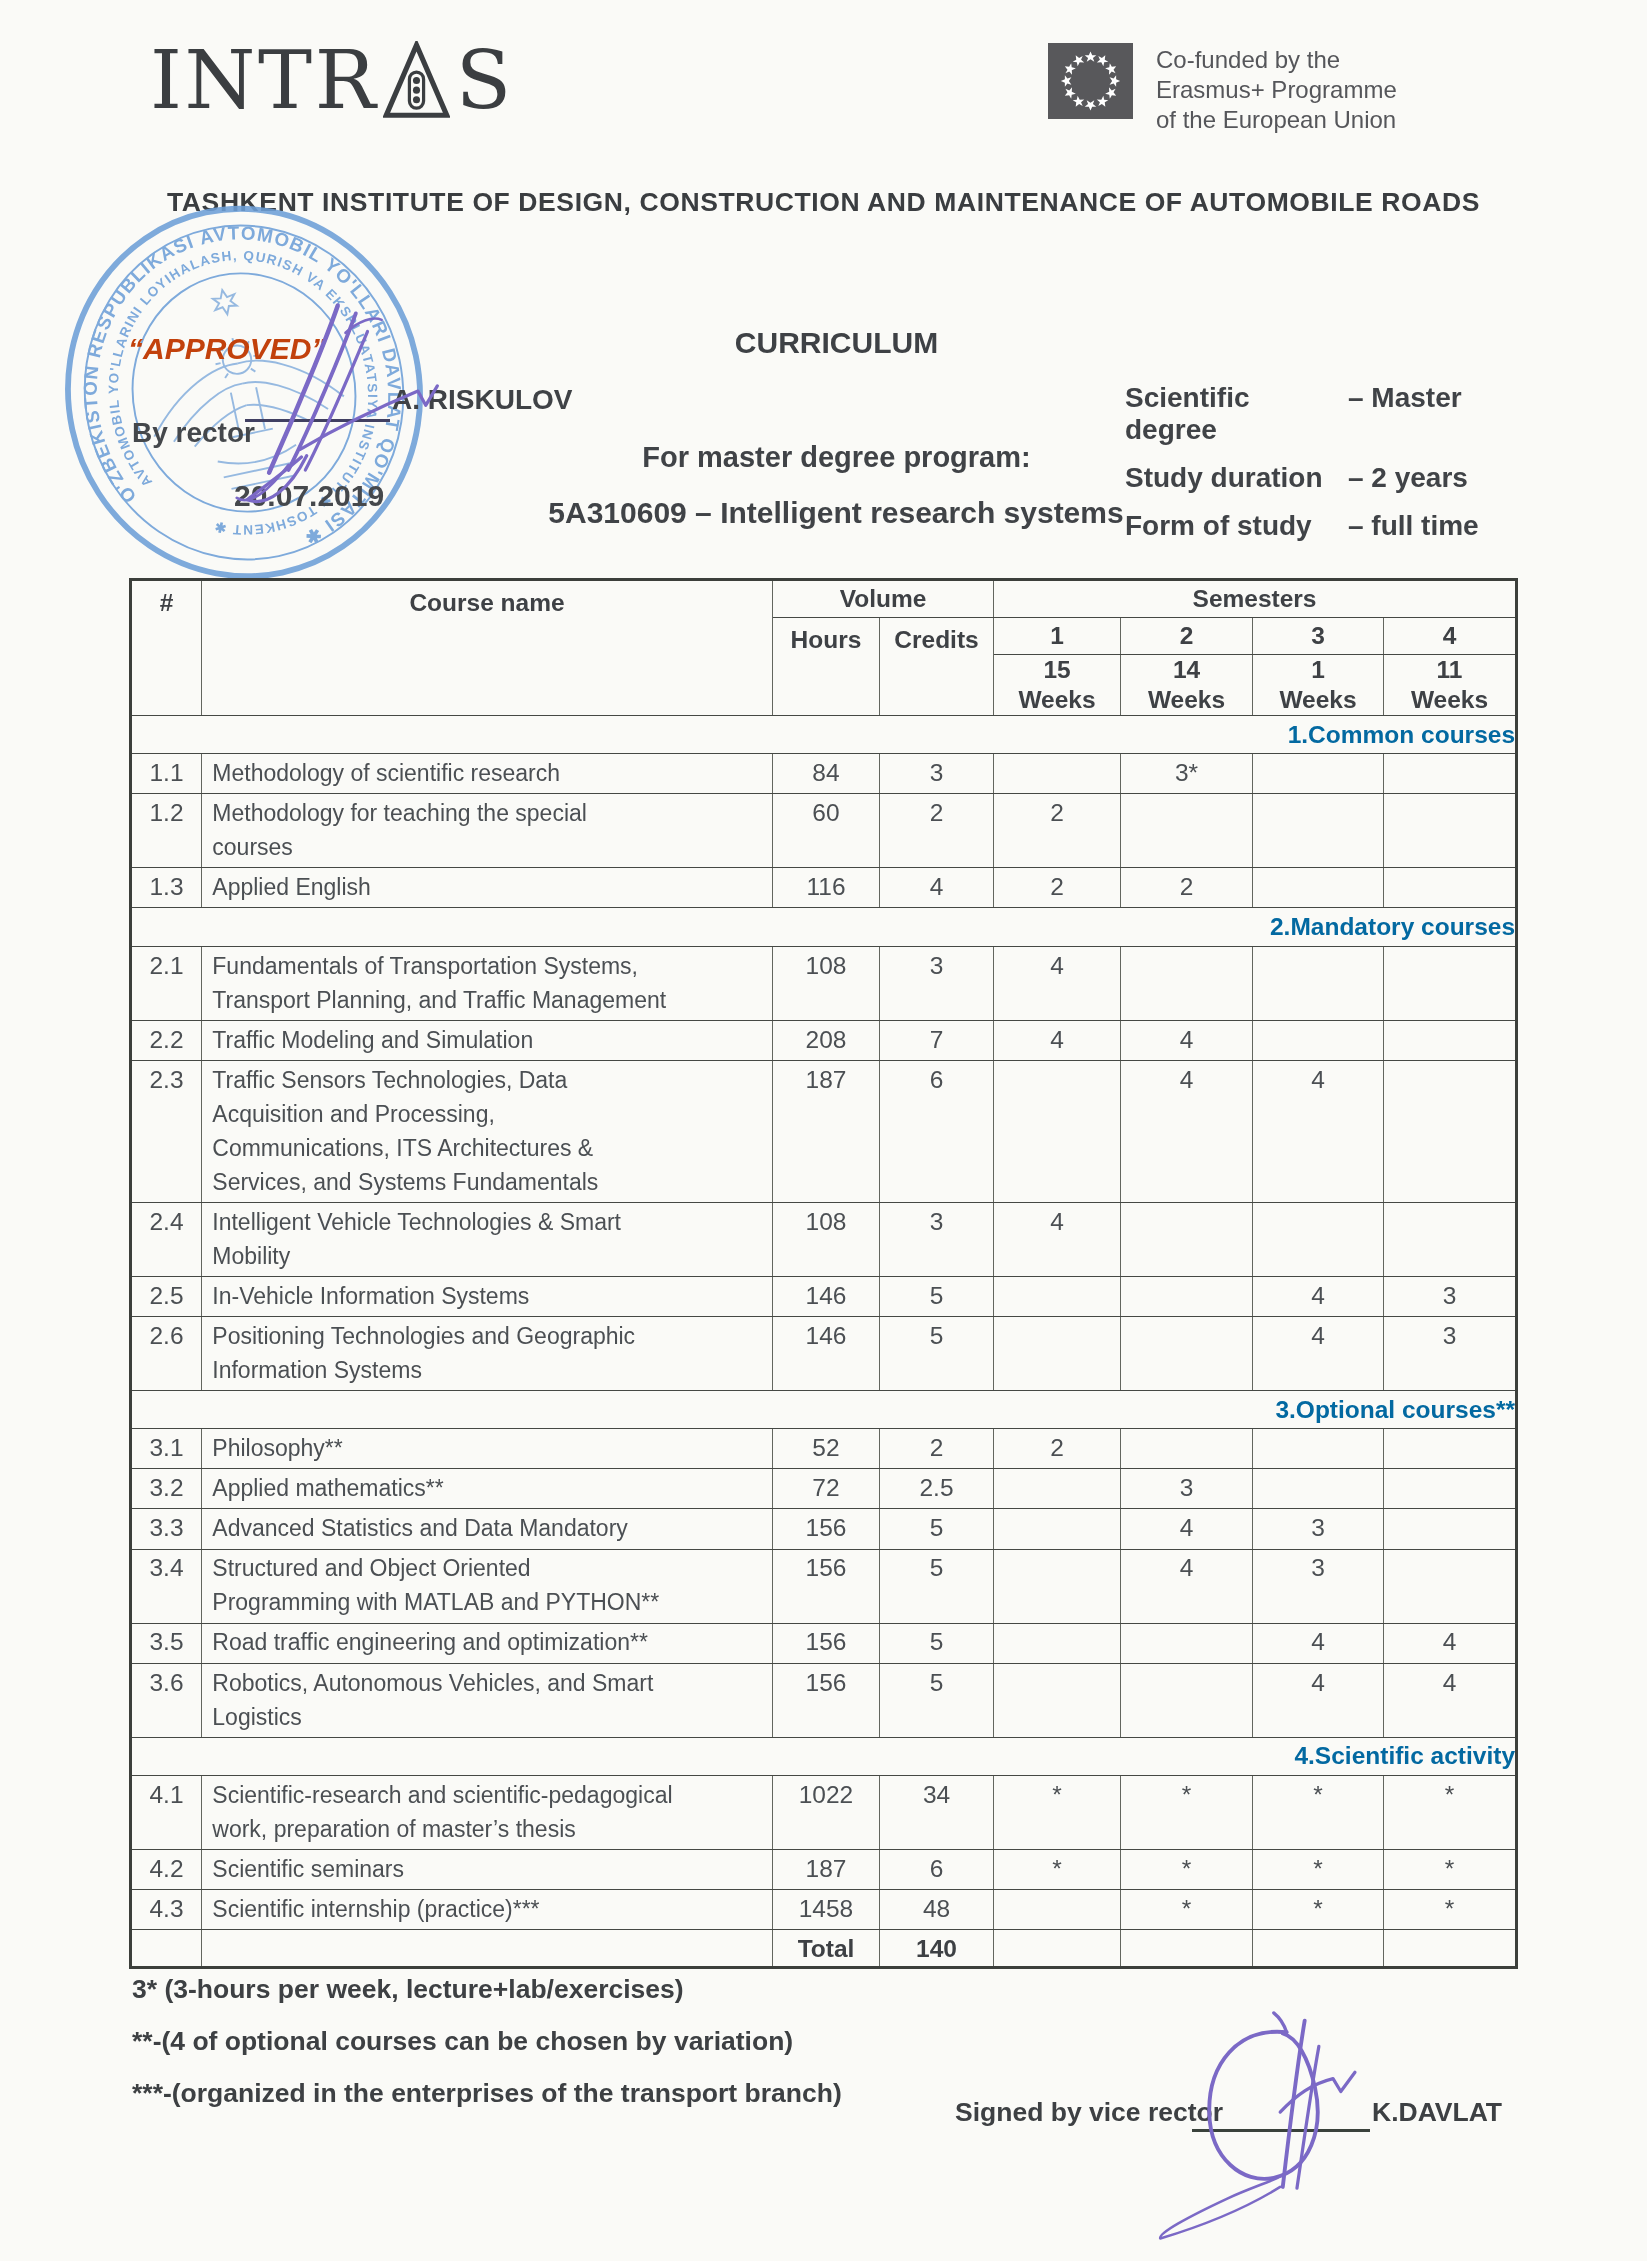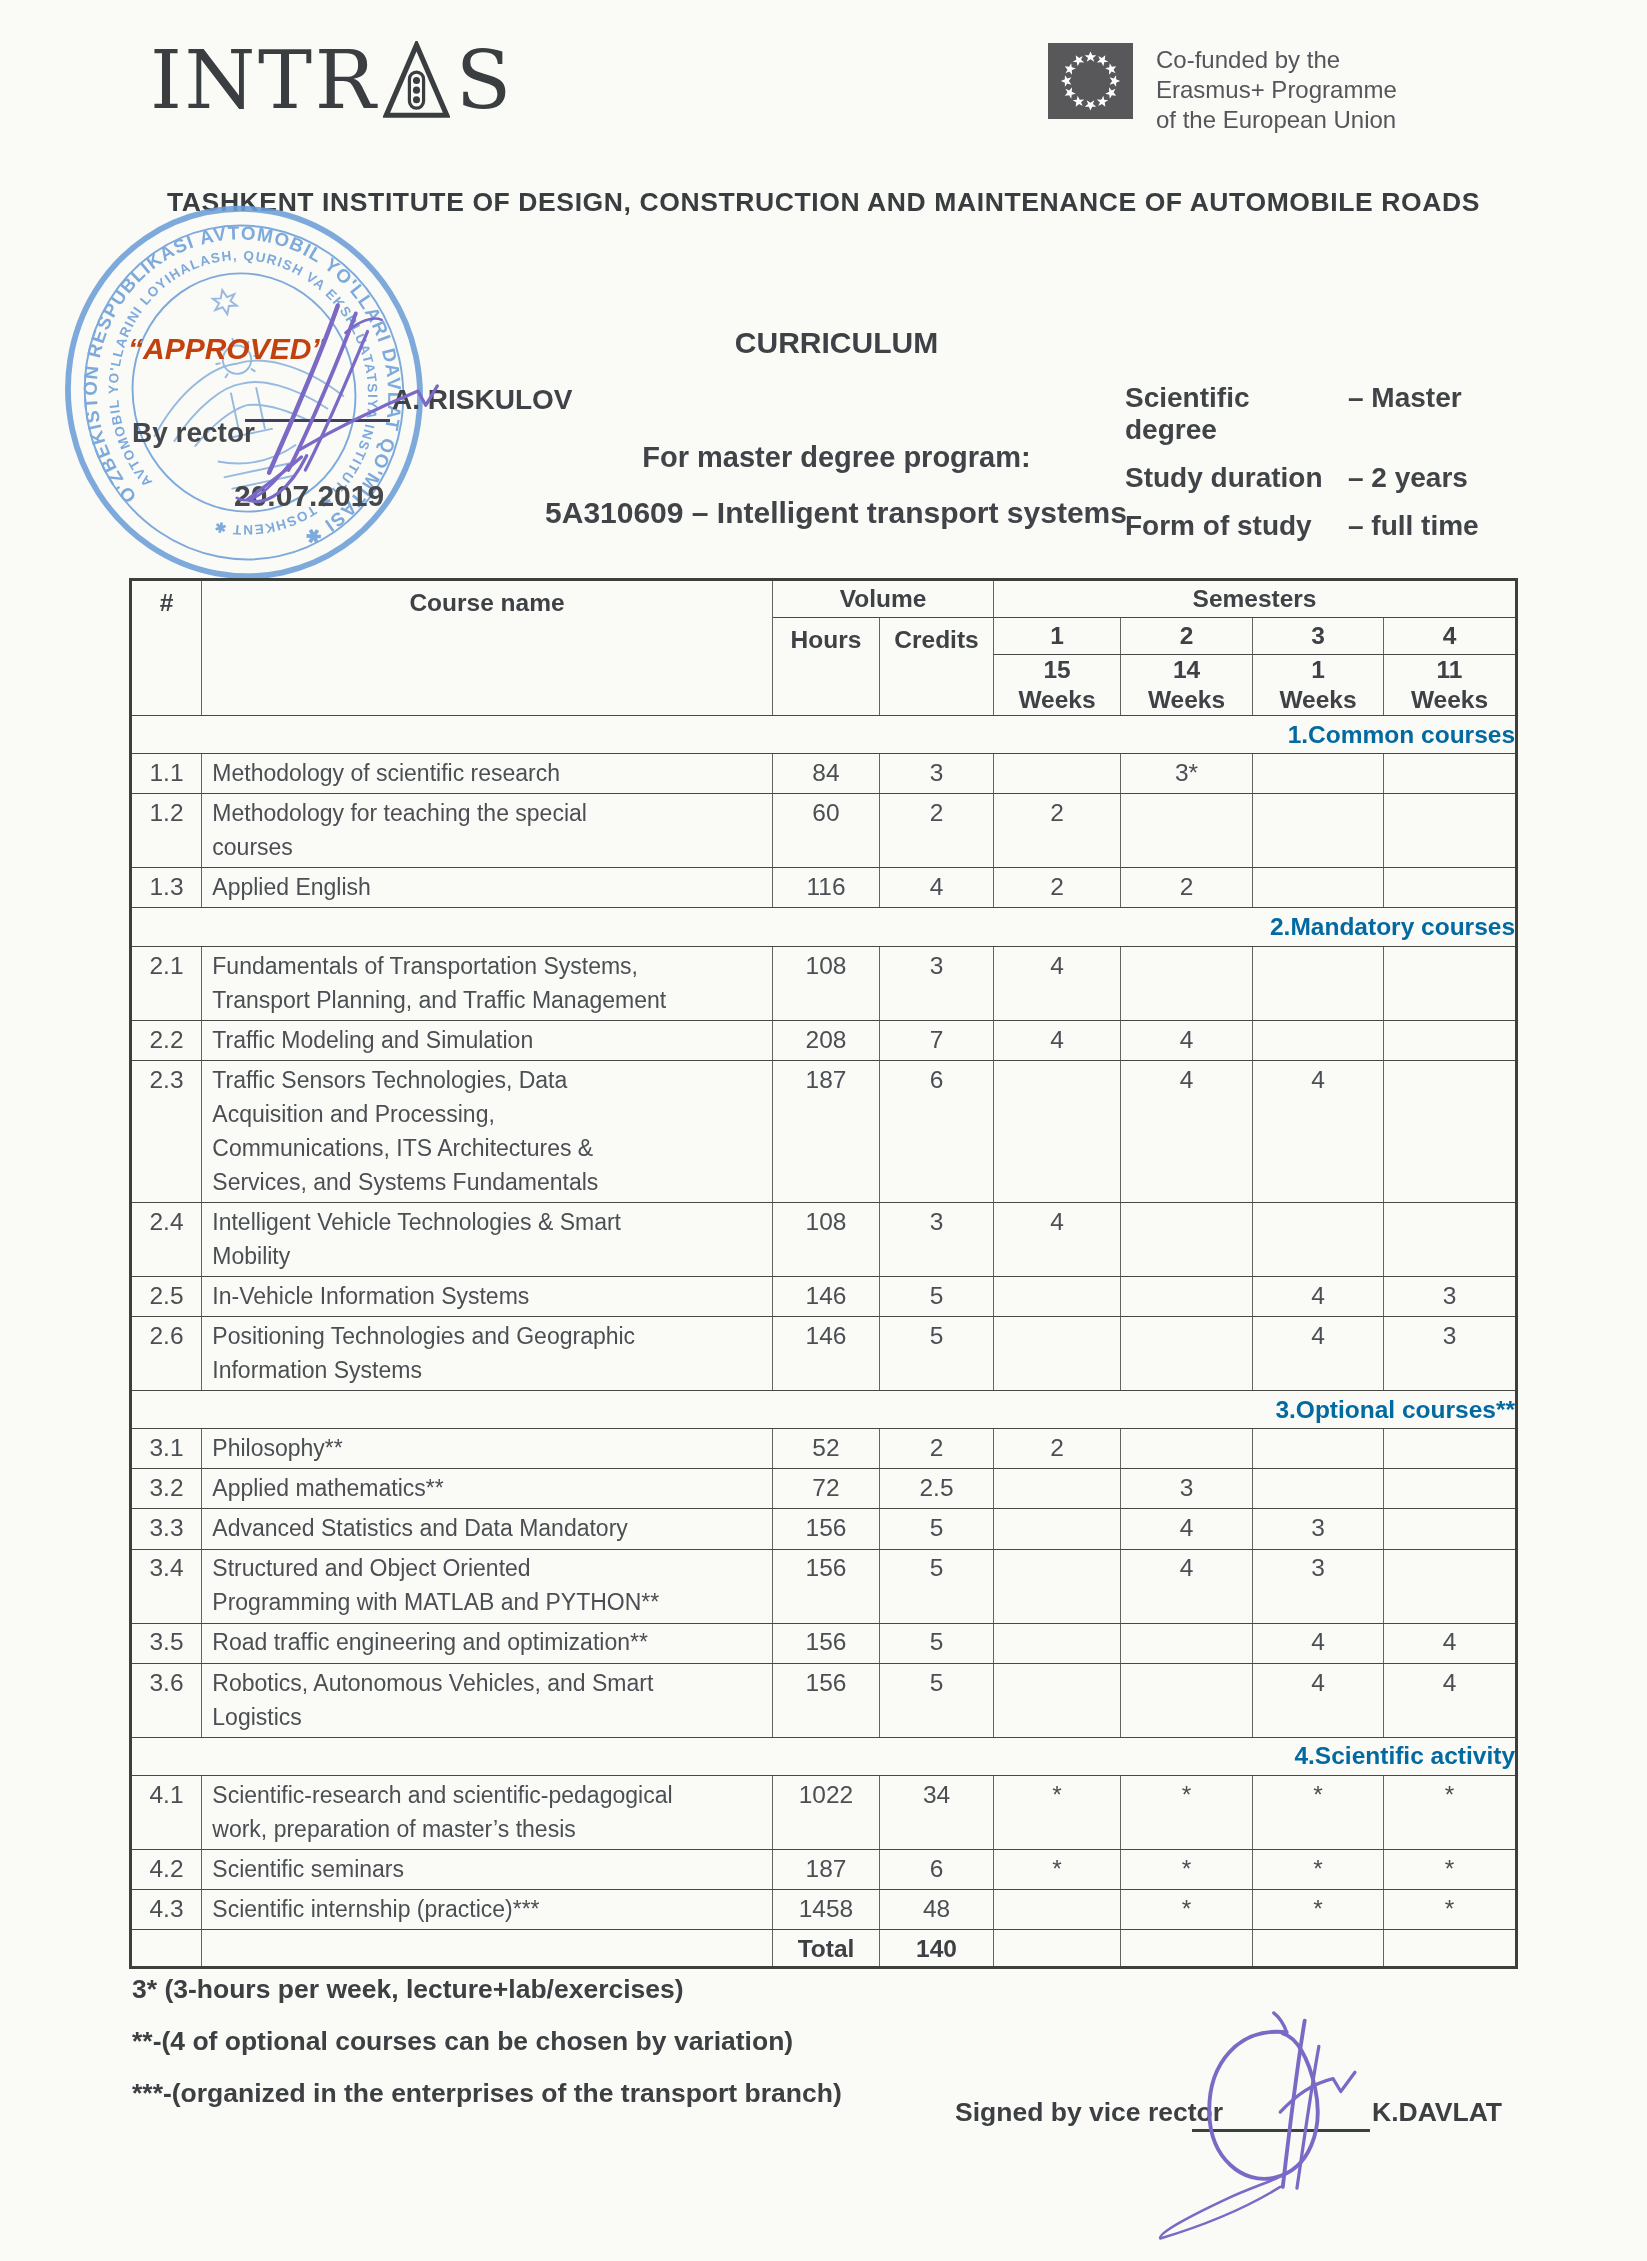--- a/index.html
+++ b/index.html
@@ -162,21 +162,21 @@
   <path d="M196 30 C172 95 128 200 92 272" stroke-width="6"></path>
   <path d="M214 58 C188 120 150 210 118 272" stroke-width="5"></path>
   <path d="M120 250 C95 300 60 330 28 318 C52 300 82 278 112 252" stroke-width="5"></path>
   <path d="M92 264 C62 304 32 328 12 315" stroke-width="4"></path>
   <path d="M110 240 C170 205 232 175 292 150 L304 172 L322 142" stroke-width="5"></path>
   <path d="M180 60 C200 42 222 34 236 40" stroke-width="4"></path>
 </svg>
 
 <div class="abs curr-title" data-name="curriculum-title">CURRICULUM</div>
 <div class="abs prog-label" data-name="program-label">For master degree program:</div>
-<div class="abs prog-code" data-name="program-code">5A310609 – Intelligent transport systems</div>
+<div class="abs prog-code" data-name="program-code">5A310609 – Intelligent research systems</div>
 
 <div class="abs details" data-name="program-details">
   <div class="drow" data-name="detail-row">
     <span class="dlab" data-name="detail-label">Scientific degree</span>
     <span class="dval" data-name="detail-value">– Master</span>
   </div>
   <div class="drow" data-name="detail-row">
     <span class="dlab" data-name="detail-label">Study duration</span>
     <span class="dval" data-name="detail-value">– 2 years</span>
   </div>

